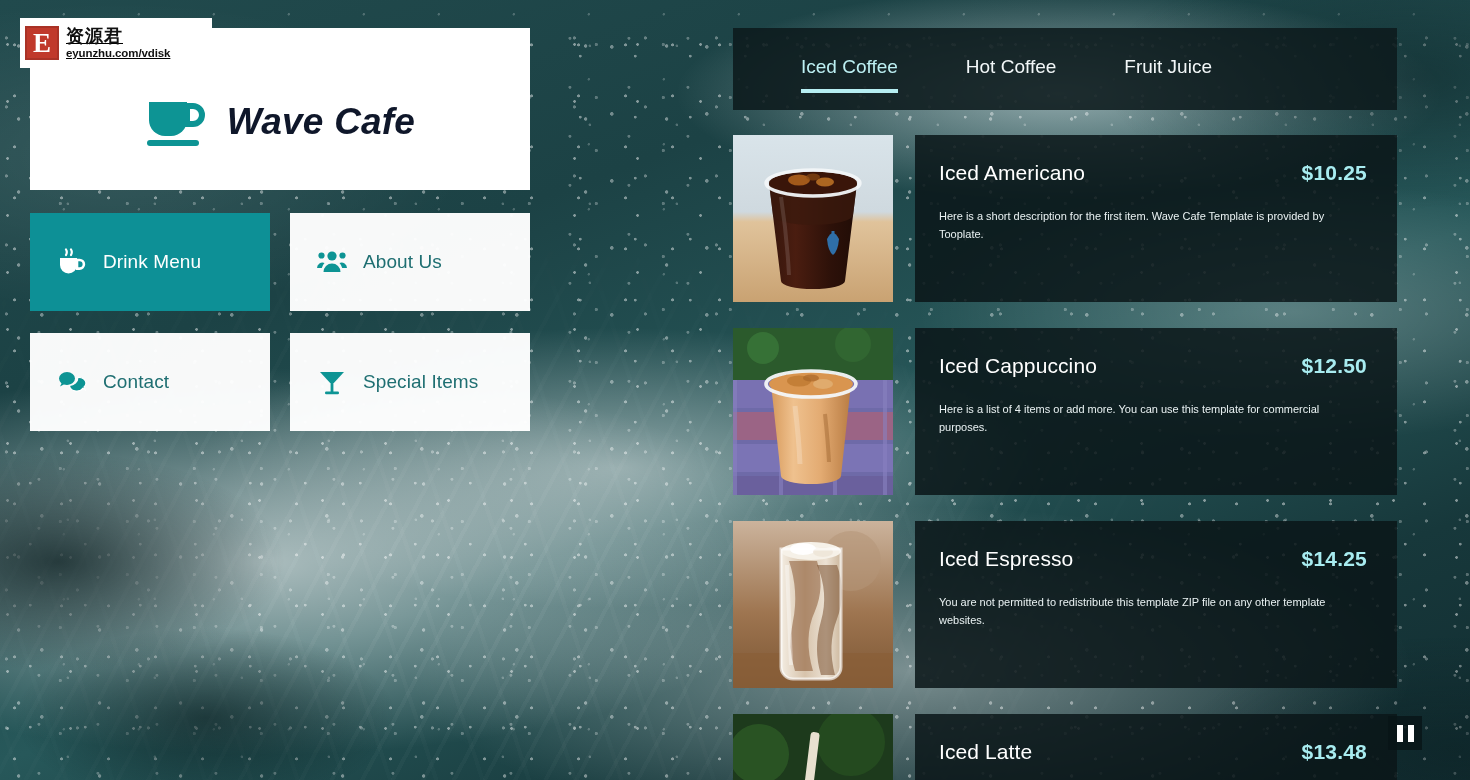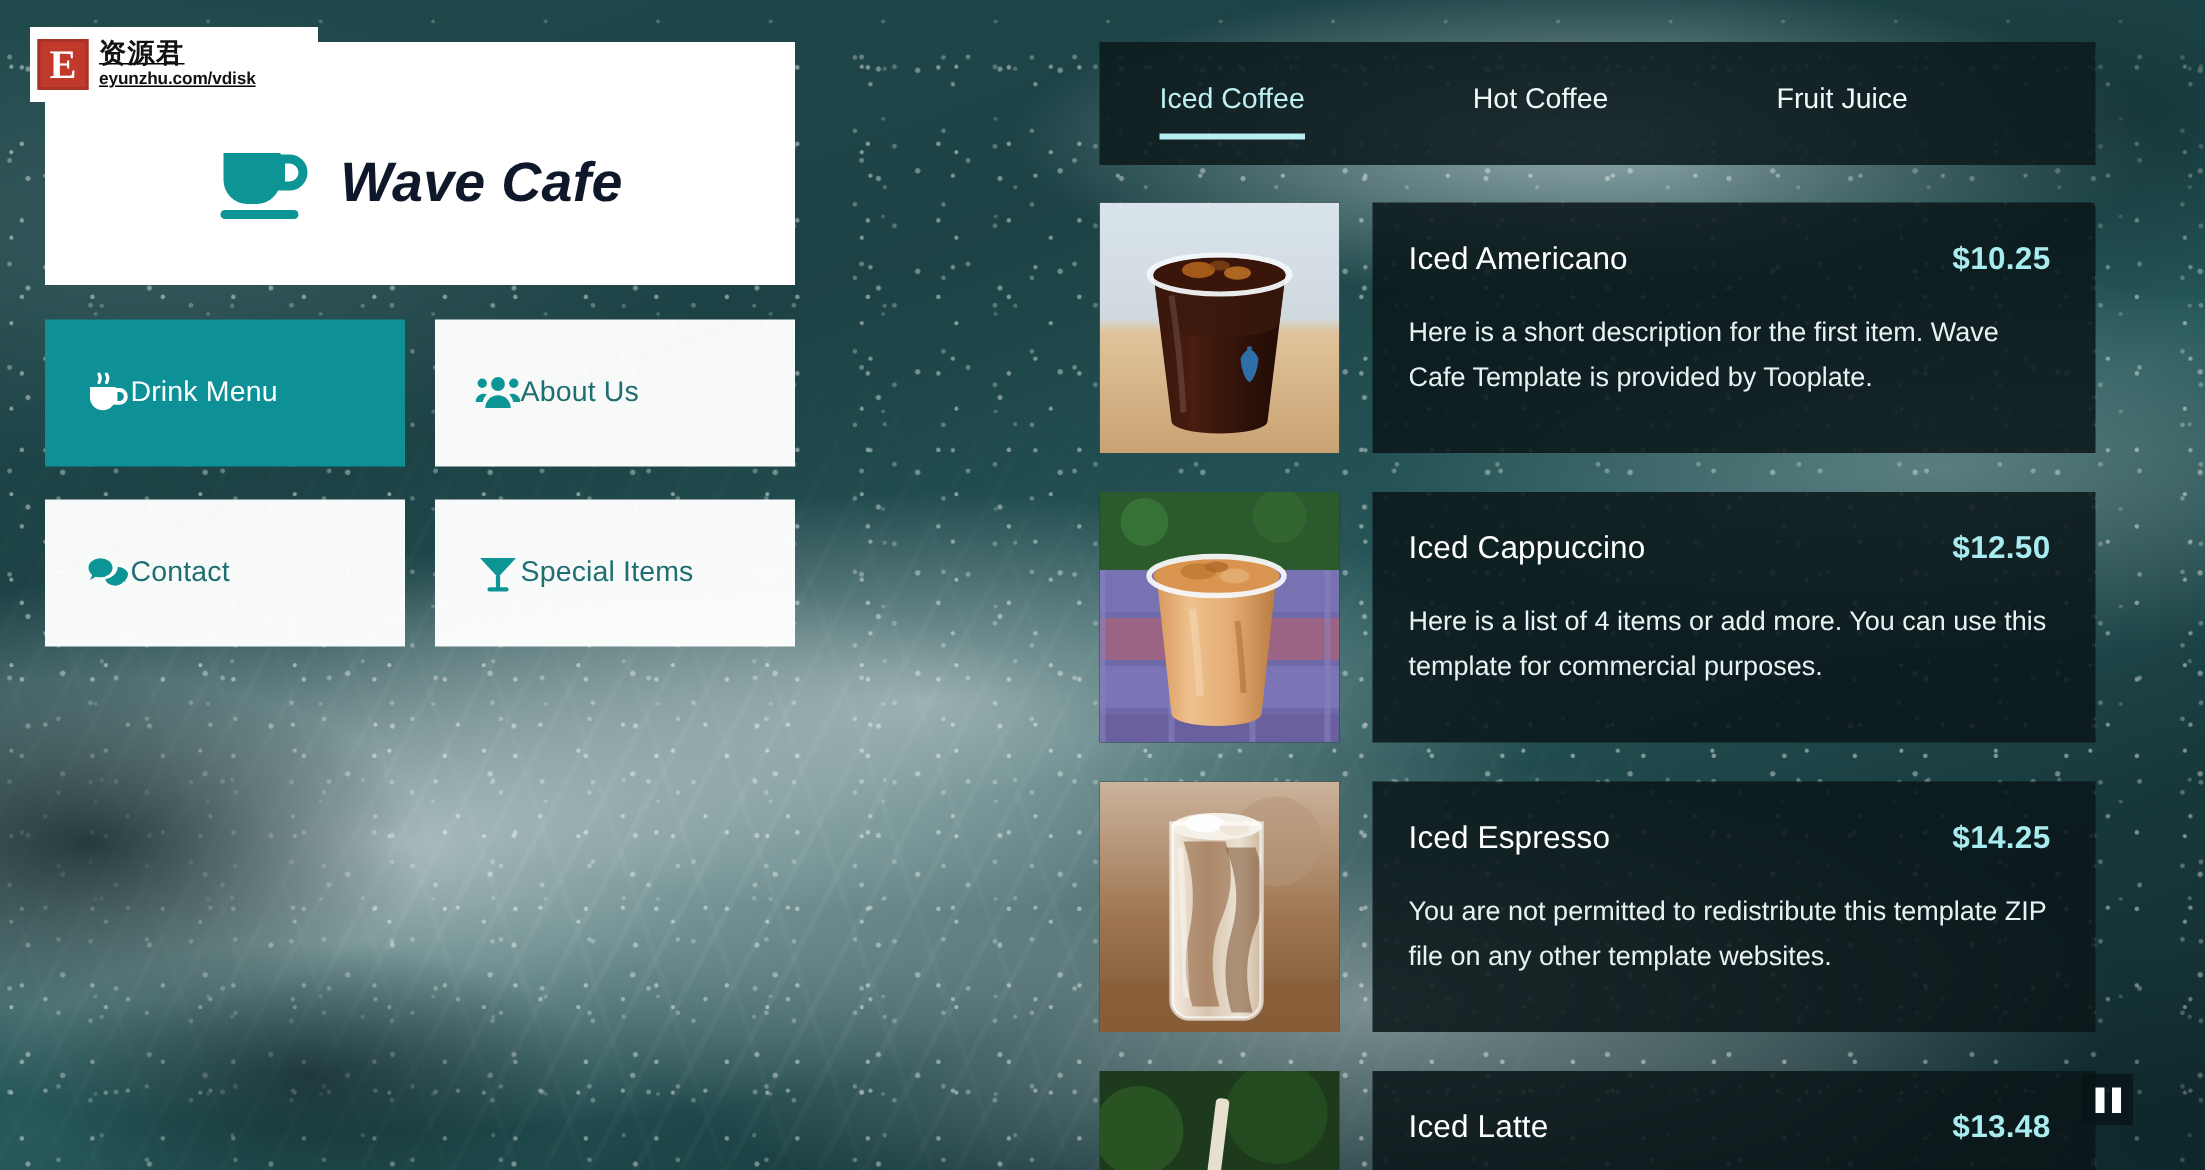--- a/index.html
+++ b/index.html
@@ -148,20 +148,21 @@
     width: 500px;
     display: grid;
     grid-template-columns: 240px 240px;
     grid-template-rows: 98px 98px;
     column-gap: 20px;
     row-gap: 22px;
   }
   .nav-tile {
     display: flex;
     align-items: center;
+    gap: 16px;
     padding-left: 27px;
     background: rgba(255,255,255,0.97);
     cursor: pointer;
   }
   .nav-tile.active { background: #0d9096; }
   .nav-ico { flex: none; width: 30px; height: 30px; display: block; }
   .nav-label {
     font-size: 19px;
     color: #1f6f72;
     letter-spacing: .1px;
@@ -173,22 +174,22 @@
   #right-col {
     position: absolute;
     left: 733px; top: 28px;
     width: 664px;
   }
   #tabbar {
     height: 82px;
     background: rgba(13,26,28,0.88);
     display: flex;
     align-items: center;
-    padding-left: 40px;
-    gap: 112px;
+    padding-left: 68px;
+    gap: 68px;
   }
   .tab {
     position: relative;
     font-size: 19px;
     color: #f2f7f8;
     cursor: pointer;
     padding-bottom: 4px;
     white-space: nowrap;
   }
   .tab.active { color: #bdf0f3; }
@@ -239,21 +240,21 @@
     letter-spacing: .1px;
   }
   .item-price {
     font-size: 21px;
     font-weight: 700;
     color: #a8ecf0;
     letter-spacing: .2px;
   }
   .item-desc {
     margin-top: 22px;
-    font-size: 18px;
+    font-size: 11px;
     line-height: 1.65;
     color: #e9f1f2;
     max-width: 430px;
   }
 
   
   #pause-btn {
     position: absolute;
     right: 48px; bottom: 30px;
     width: 34px; height: 34px;

